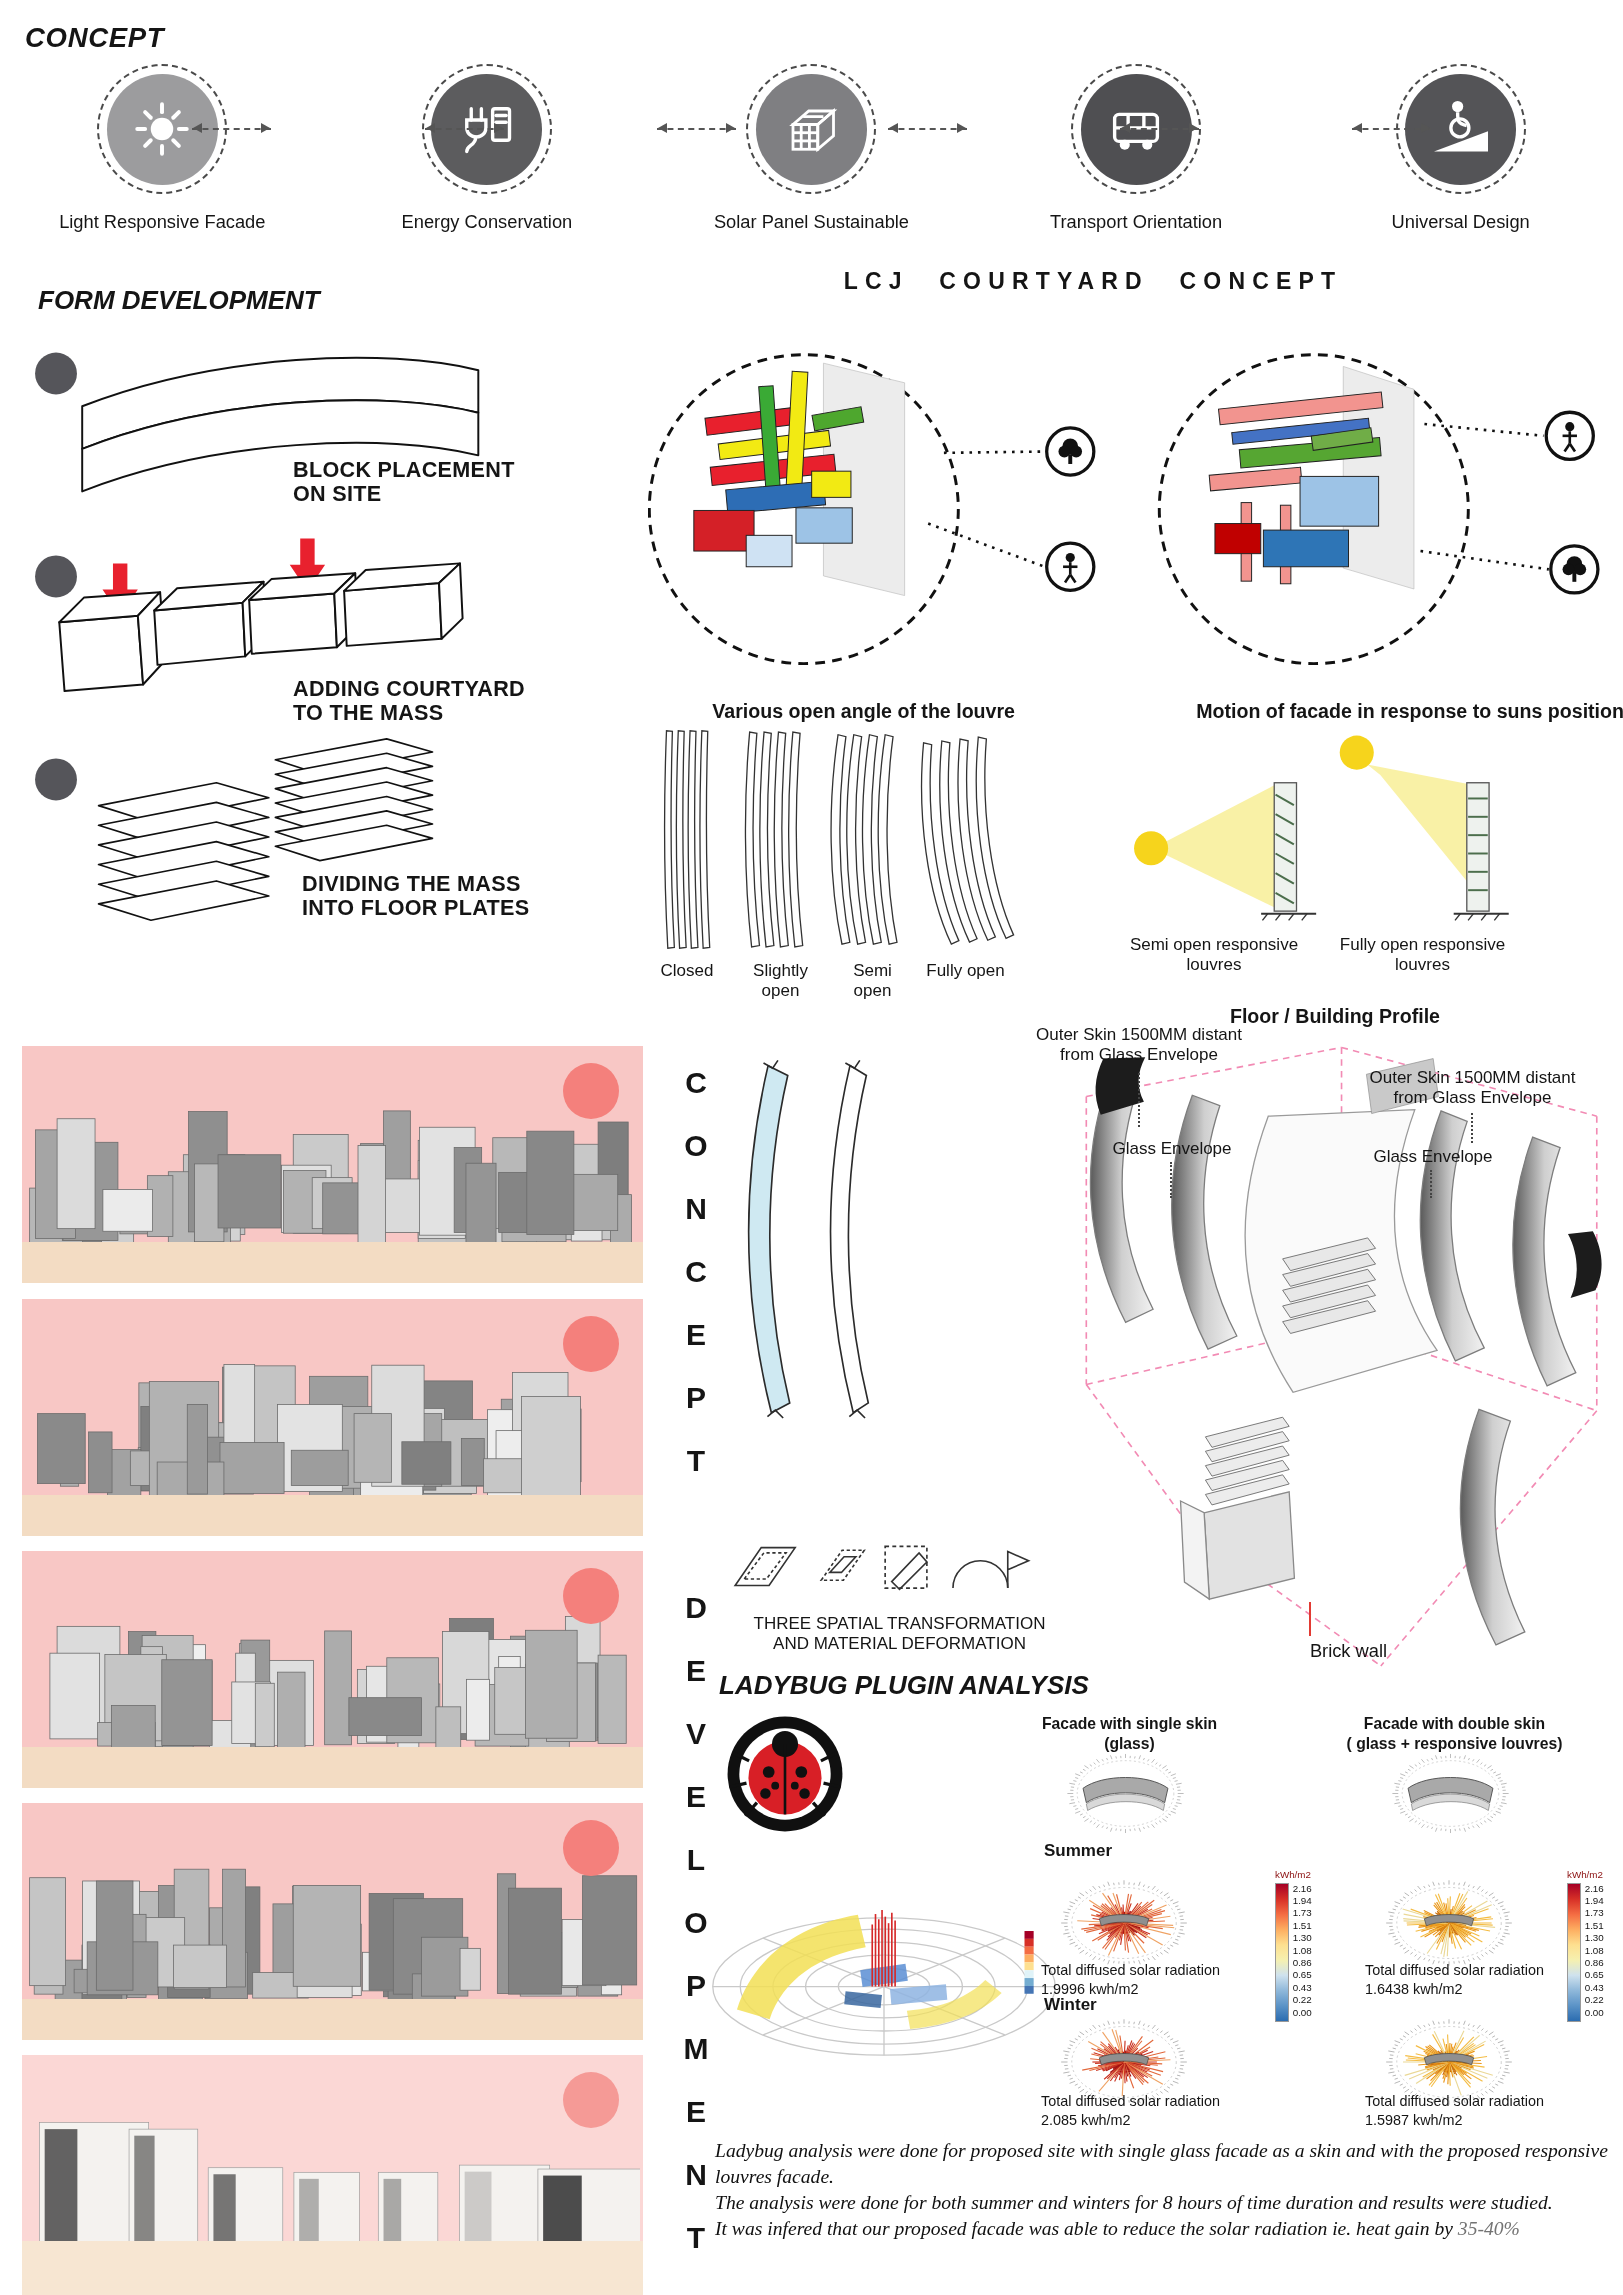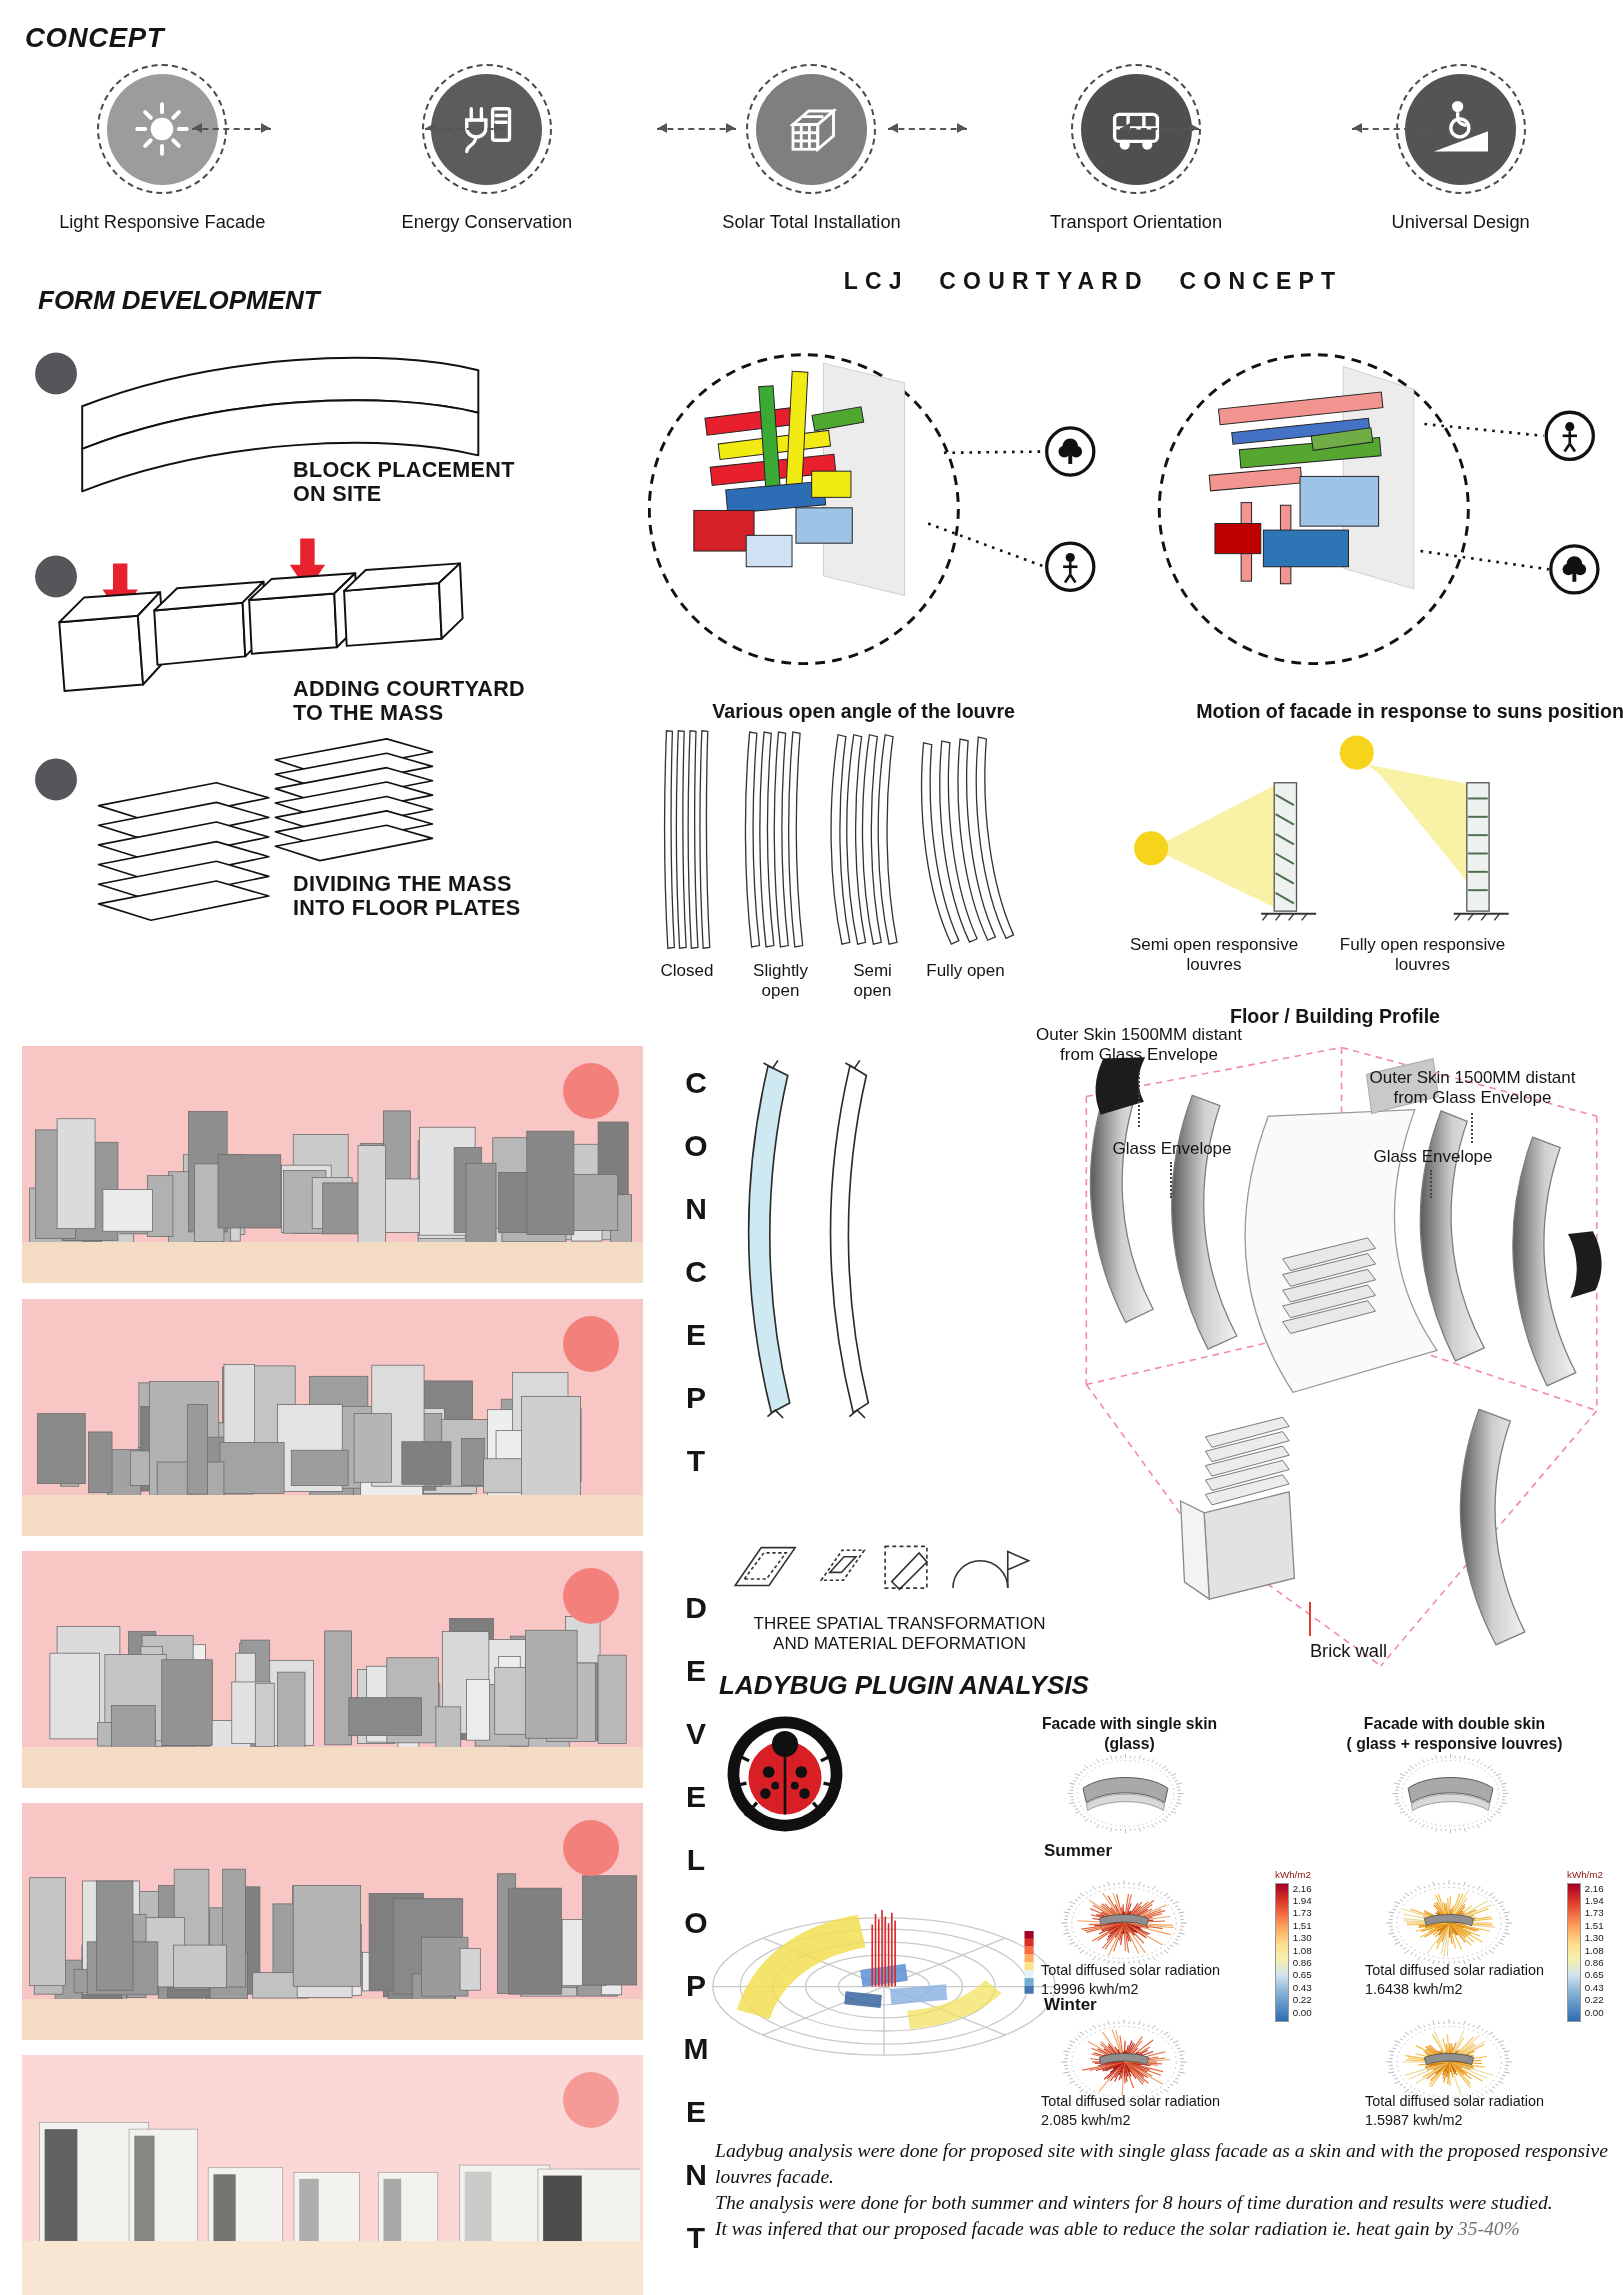--- a/index.html
+++ b/index.html
@@ -123,21 +123,21 @@
           <polygon points="38,28 52,16 52,38 38,50"></polygon>
           <line x1="23.3" y1="28" x2="23.3" y2="50"></line>
                 <line x1="30.6" y1="28" x2="30.6" y2="50"></line>
           <line x1="16" y1="35.3" x2="38" y2="35.3"></line>
                 <line x1="16" y1="42.6" x2="38" y2="42.6"></line>
           <line x1="25" y1="21" x2="43" y2="21"></line>
               </g>
             </svg>
       </div>
         </div>
-      <div class="c-label">Solar Total Installation</div>
+      <div class="c-label">Solar Panel Sustainable</div>
     </div>
     <div class="c-item">
       <div class="c-ring">
           <div class="c-fill bg5">
         <svg viewBox="0 0 64 64">
               <g stroke="#fff" stroke-width="3" fill="none">
           <rect x="13" y="19" width="38" height="24" rx="4"></rect>
           <line x1="13" y1="31" x2="51" y2="31"></line>
           <line x1="25" y1="19" x2="25" y2="31"></line>
                 <line x1="39" y1="19" x2="39" y2="31"></line>
@@ -218,21 +218,21 @@
     </g>
   </svg>
   <div class="step-label" style="left:293px;top:458px">
     <div>BLOCK PLACEMENT</div>
       <div>ON SITE</div>
   </div>
   <div class="step-label" style="left:293px;top:677px">
     <div>ADDING COURTYARD</div>
       <div>TO THE MASS</div>
   </div>
-  <div class="step-label" style="left:293px;top:872px">
+  <div class="step-label" style="left:302px;top:872px">
     <div>DIVIDING THE MASS</div>
       <div>INTO FLOOR PLATES</div>
   </div>
 
   <svg class="abs" style="left:648px;top:314px;width:982px;height:406px" viewBox="0 0 1500 620">
     <circle cx="238" cy="298" r="236" fill="#fff" stroke="#111" stroke-width="4.5" stroke-dasharray="15 11"></circle>
     <circle cx="1017" cy="298" r="236" fill="#fff" stroke="#111" stroke-width="4.5" stroke-dasharray="15 11"></circle>
     <path d="M268 75 L392 105 L392 430 L268 400 Z" fill="#ececec" stroke="#bbb"></path>
     <g stroke="#222" stroke-width="1.5">
       <rect x="88" y="150" width="150" height="26" fill="#e8202d" transform="rotate(-7 163 163)"></rect>

